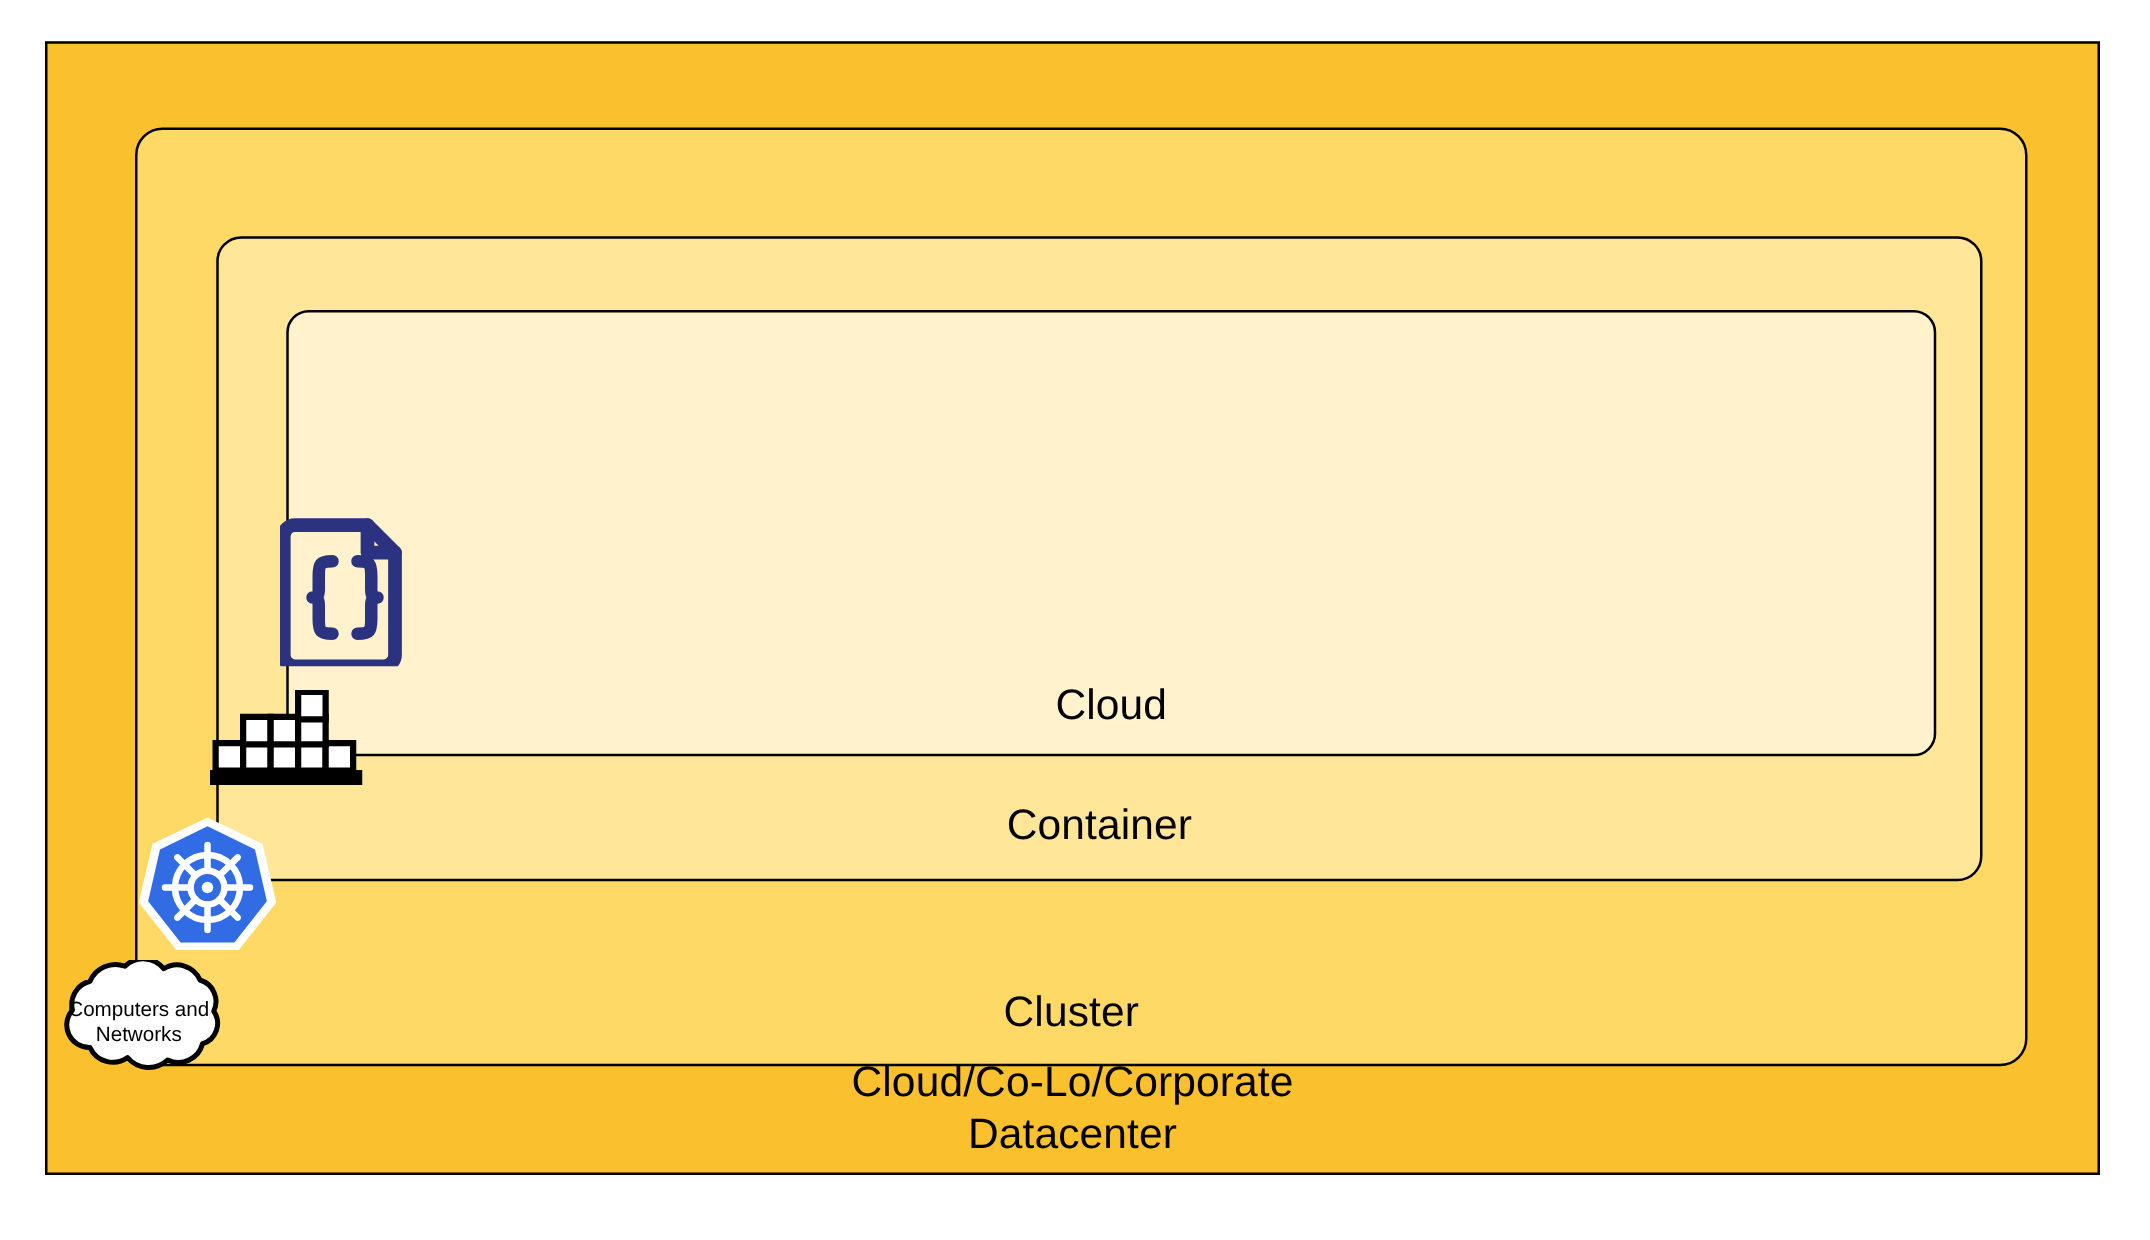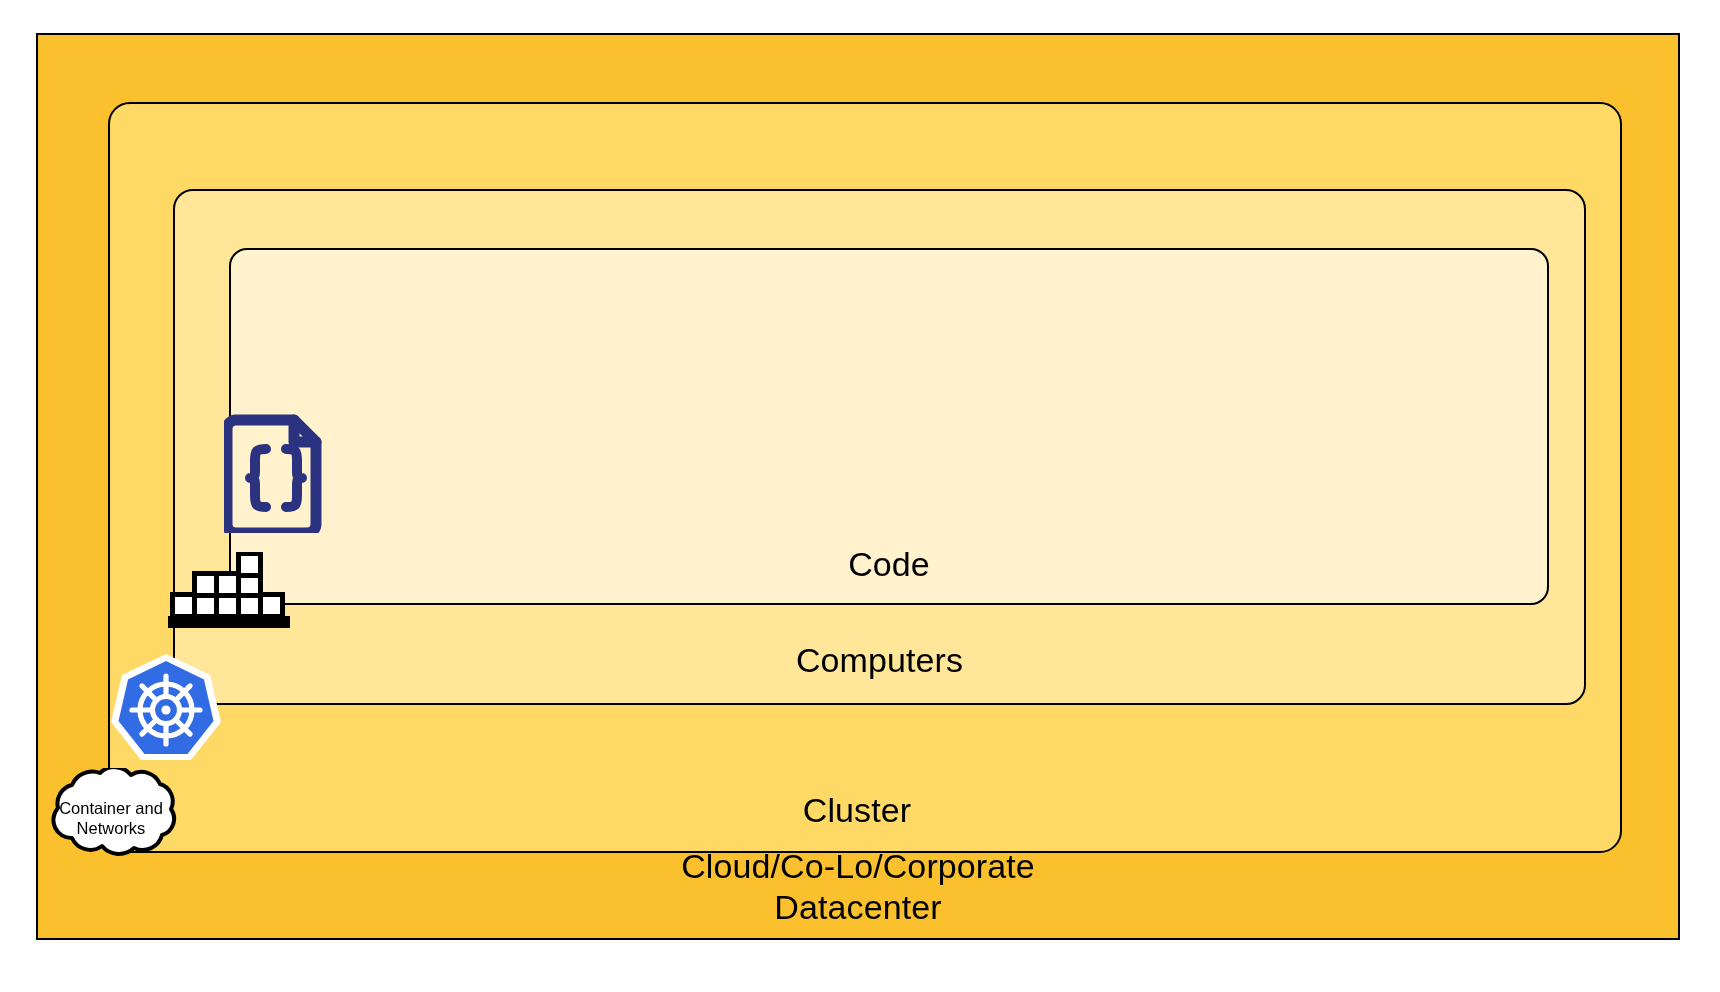--- a/index.html
+++ b/index.html
@@ -154,24 +154,24 @@
 
 <div id="canvas">
 
   <div class="layer" id="datacenter-box">
 
     <div class="layer" id="cluster-box">
 
       <div class="layer" id="container-box">
 
         <div class="layer" id="code-box">
-          <div class="layer-label" id="code-label">Code</div>
+          <div class="layer-label" id="code-label">Cloud</div>
         </div>
 
-        <div class="layer-label" id="container-label">Computers</div>
+        <div class="layer-label" id="container-label">Container</div>
       </div>
 
       <div class="layer-label" id="cluster-label">Cluster</div>
     </div>
 
     <div class="layer-label" id="datacenter-label">Cloud/Co-Lo/Corporate
 Datacenter</div>
   </div>
 
   <div class="icon-holder" id="code-file-icon">
@@ -269,17 +269,17 @@
                a22 22 0 0 1 28 -12
                a21 21 0 0 1 31 2
                a20 20 0 0 1 29 9
                a18 18 0 0 1 11 25
                a17 17 0 0 1 -9 26
                a20 20 0 0 1 -28 13
                a22 22 0 0 1 -32 -2
                a20 20 0 0 1 -30 -8
                a18 18 0 0 1 -14 -30 z" fill="#ffffff" stroke="#000000" stroke-width="4" stroke-linejoin="round"></path>
     </svg>
-    <div class="cloud-text">Container and
+    <div class="cloud-text">Computers and
 Networks</div>
   </div>
 
 </div>
 
 </body></html>

